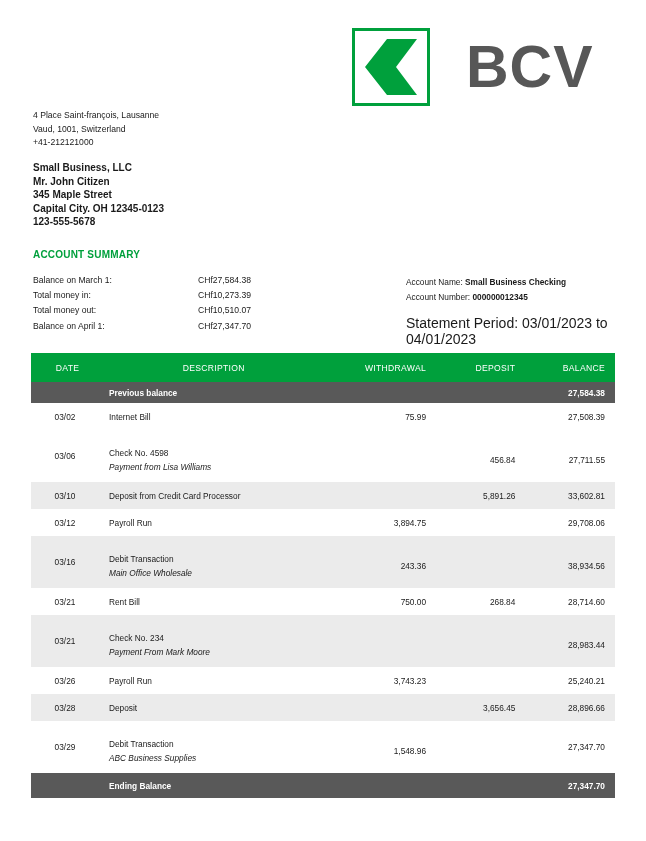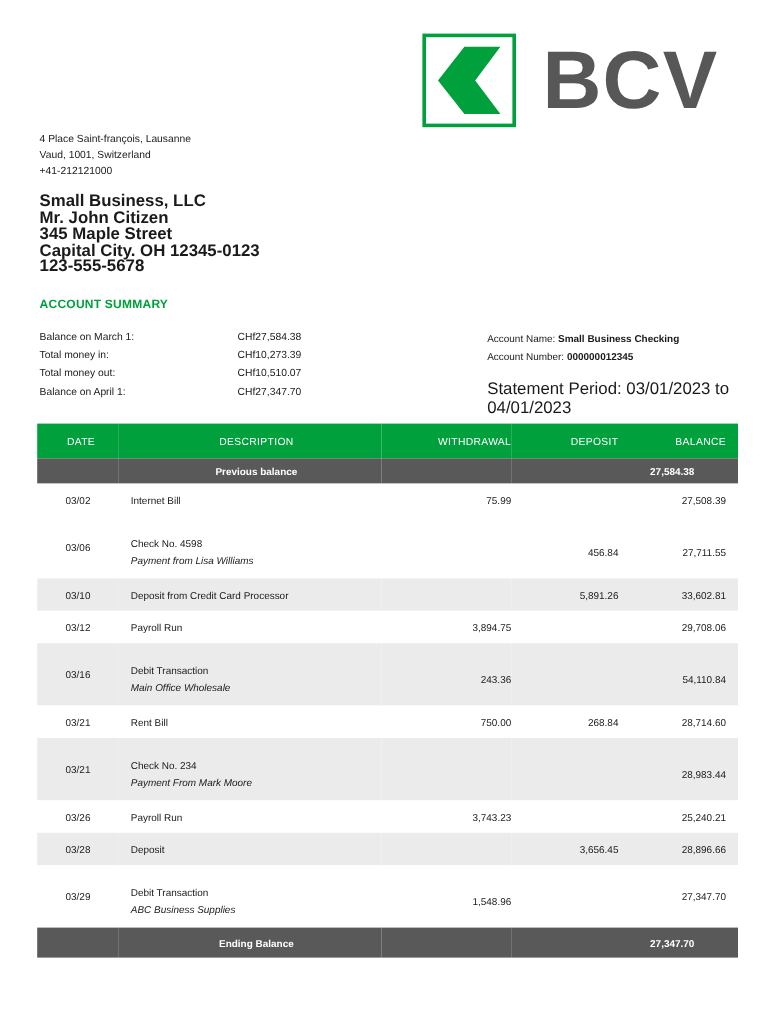--- a/index.html
+++ b/index.html
@@ -29,43 +29,43 @@
     height: 78px;
     border: 3px solid #00A03C;
     box-sizing: border-box;
     background: #ffffff;
     display: flex;
     align-items: center;
     justify-content: center;
   }
   .logo-mark svg { display: block; }
   .logo-text {
-    margin-left: 22px;
-    font-size: 68px;
+    margin-left: 36px;
+    font-size: 59px;
     font-weight: bold;
     color: #575757;
     letter-spacing: 1px;
     line-height: 1;
     font-family: "Liberation Sans", sans-serif;
   }
 
   
   .bank-address {
     position: absolute;
     left: 33px;
     top: 109px;
     font-size: 8.6px;
     line-height: 13.6px;
     color: #1a1a1a;
   }
   .customer-address {
     position: absolute;
     left: 33px;
     top: 161px;
-    font-size: 14px;
+    font-size: 10px;
     line-height: 13.6px;
     font-weight: bold;
     color: #1a1a1a;
   }
 
   
   .summary-title {
     position: absolute;
     left: 33px;
     top: 249px;
@@ -129,21 +129,21 @@
 
   .txn-table td {
     padding: 0;
     vertical-align: middle;
   }
   .row-prev, .row-end {
     background: #595959;
     color: #ffffff;
     font-weight: bold;
   }
-  .row-prev td, .row-end td { height: 21px; text-align: center; }
+  .row-prev td, .row-end td { height: 21px; }
   .row-end td { height: 25px; }
 
   tr.stripe { background: #ebebeb; }
   tr.plain  { background: #ffffff; }
 
   .c-date { text-align: center; }
   .c-desc { text-align: left; padding-left: 10px !important; }
   .c-wd, .c-dep { text-align: right; }
   .c-bal { text-align: right; padding-right: 10px !important; }
 
@@ -277,21 +277,21 @@
     </tr>
 
     <tr class="stripe row-double">
       <td class="c-date">03/16</td>
       <td class="c-desc top-align">
         <span class="desc-main">Debit Transaction</span>
         <span class="desc-sub">Main Office Wholesale</span>
       </td>
       <td class="c-wd top-align">243.36</td>
       <td class="c-dep top-align"></td>
-      <td class="c-bal top-align">54,110.84</td>
+      <td class="c-bal top-align">38,934.56</td>
     </tr>
 
     <tr class="plain row-single">
       <td class="c-date">03/21</td>
       <td class="c-desc">
           <span class="desc-main">Rent Bill</span>
         </td>
       <td class="c-wd">750.00</td>
       <td class="c-dep">268.84</td>
       <td class="c-bal">28,714.60</td>

